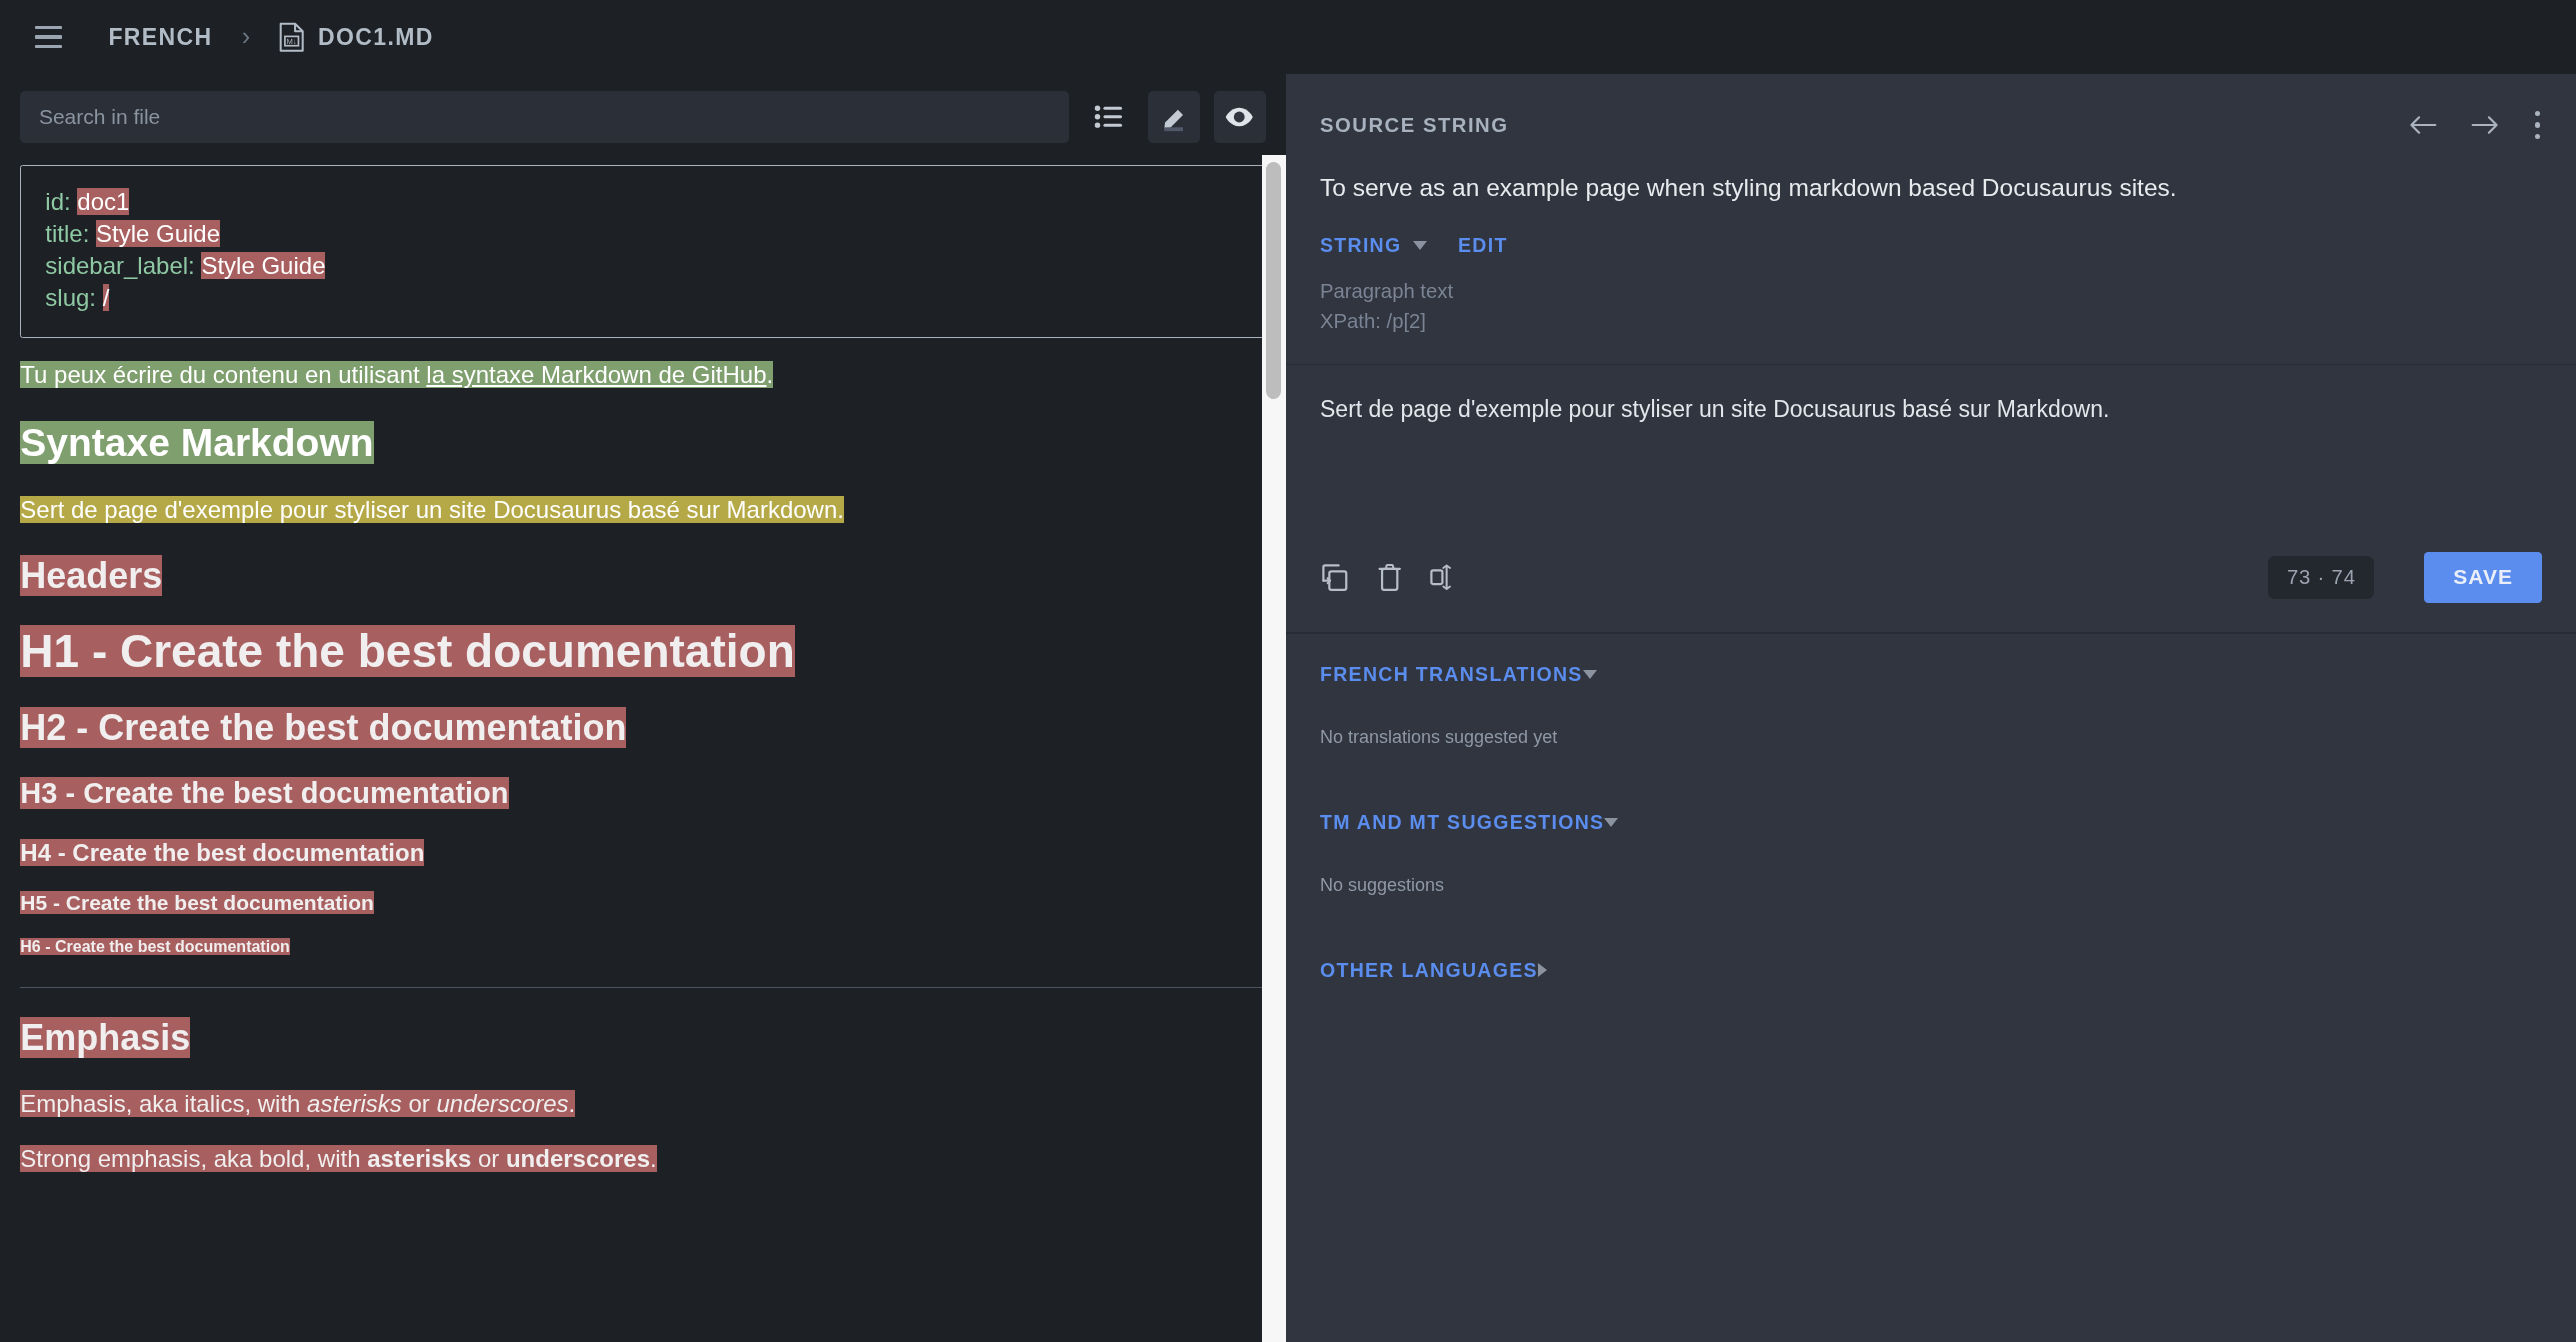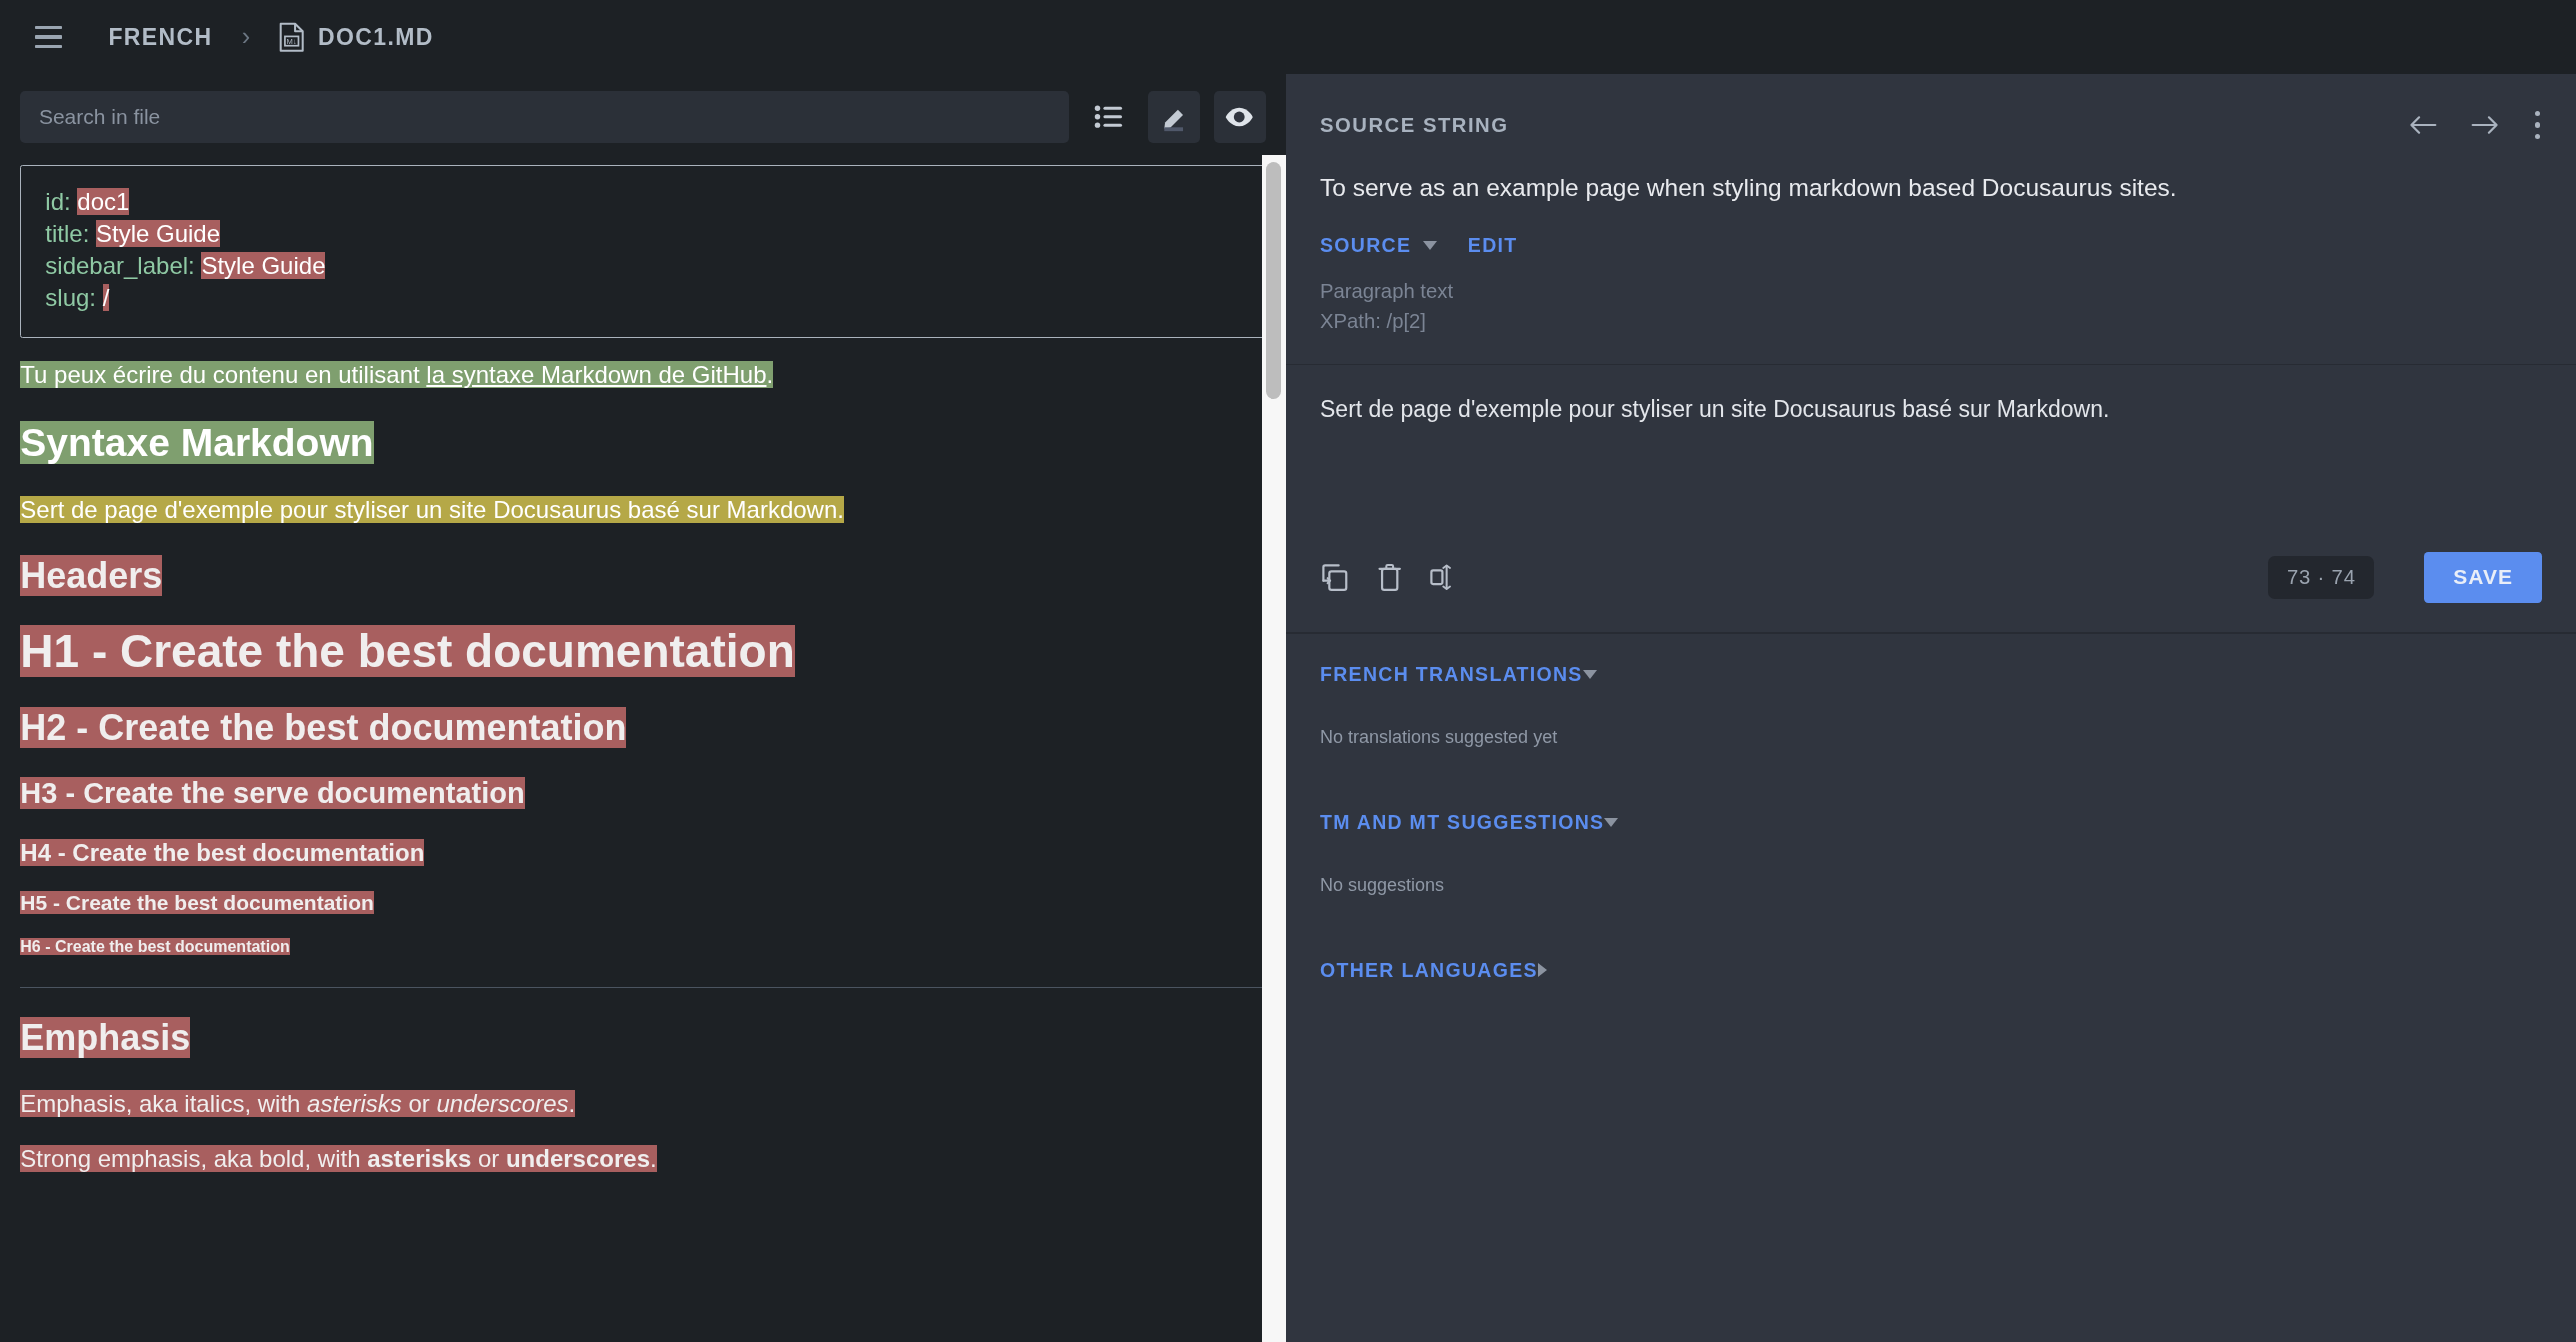--- a/index.html
+++ b/index.html
@@ -321,21 +321,21 @@
       <div class="gap-m"></div>
       <div class="h2y"><span class="hl-red">Headers</span></div>
 
       <div class="gap-m"></div>
       <div class="h1x"><span class="hl-red">H1 - Create the best documentation</span></div>
 
       <div class="gap-m"></div>
       <div class="h2y"><span class="hl-red">H2 - Create the best documentation</span></div>
 
       <div class="gap-m"></div>
-      <div class="h3y"><span class="hl-red">H3 - Create the serve documentation</span></div>
+      <div class="h3y"><span class="hl-red">H3 - Create the best documentation</span></div>
 
       <div class="gap-m"></div>
       <div class="h4y"><span class="hl-red">H4 - Create the best documentation</span></div>
 
       <div class="gap-s"></div>
       <div class="h5y"><span class="hl-red">H5 - Create the best documentation</span></div>
 
       <div class="gap-s"></div>
       <div class="h6y"><span class="hl-red">H6 - Create the best documentation</span></div>
 
@@ -375,21 +375,21 @@
           <i></i>
           <i></i>
           <i></i>
         </div>
       </div>
     </div>
 
     <div class="src-section">
       <div class="src-text">To serve as an example page when styling markdown based Docusaurus sites.</div>
       <div class="ctx-row">
-        <span class="link-caps">SOURCE</span>
+        <span class="link-caps">STRING</span>
         <span class="tri-down"></span>
         <span class="link-caps ctx-edit">EDIT</span>
       </div>
       <div class="ctx-meta">
         <div>Paragraph text</div>
         <div>XPath: /p[2]</div>
       </div>
     </div>
 
     <div class="divider"></div>

